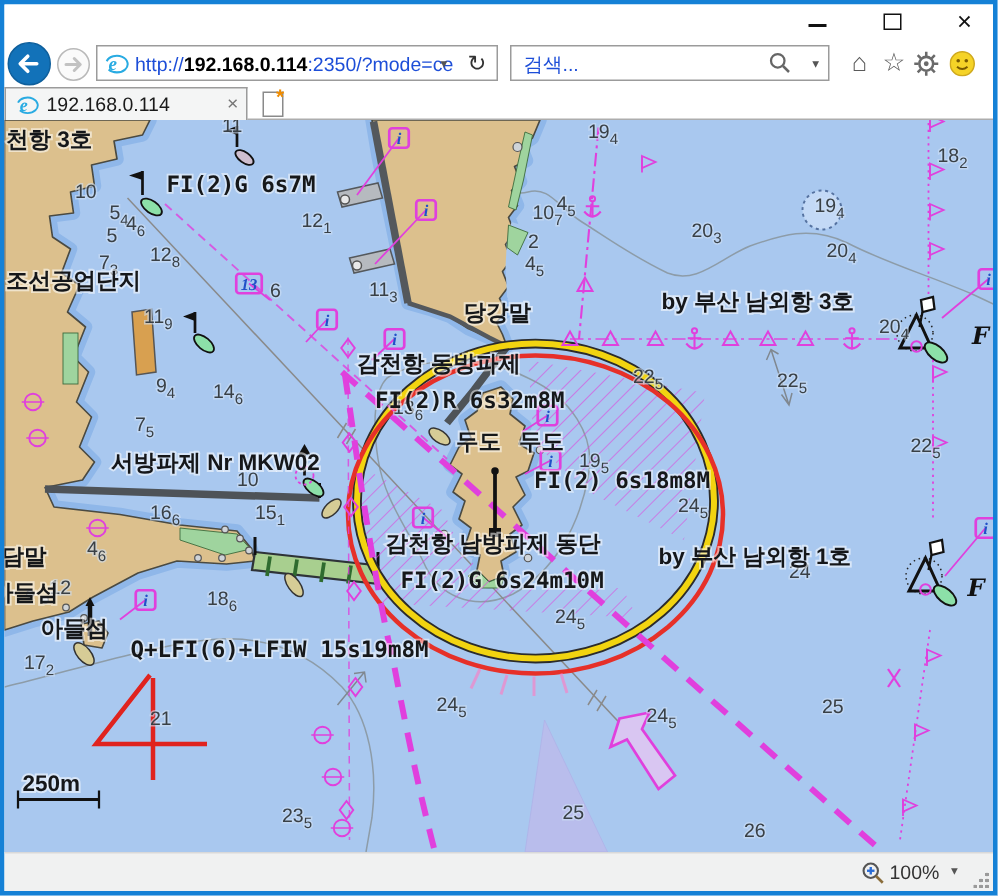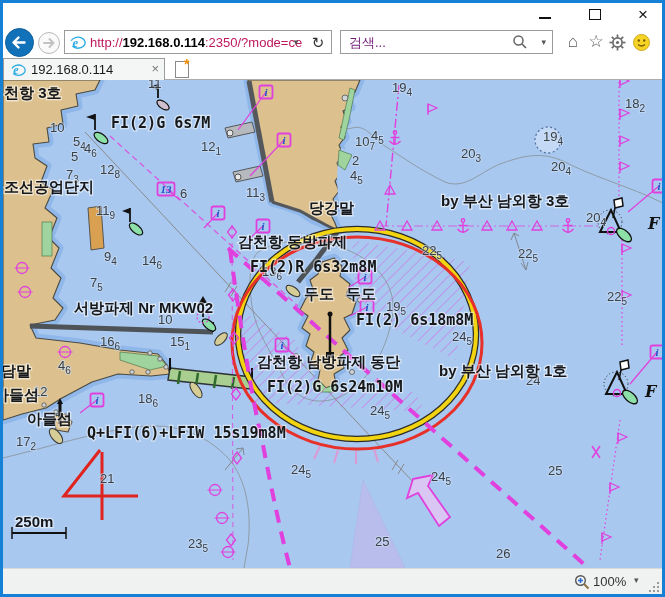--- a/index.html
+++ b/index.html
@@ -11,25 +11,25 @@
   .winbtn.minb{left:528px;} .winbtn.maxb{left:578px;} .winbtn.closeb{left:626px;font-size:17px;line-height:19px;}
   .minbar{display:inline-block;width:12px;border-top:2px solid #111;margin-top:11px;}
   .maxbox{display:inline-block;width:10px;height:9px;border:1.5px solid #111;margin-top:4px;}
   
   .navbar{position:absolute;left:0;top:25px;right:0;height:30px;background:#fff;}
   .backbtn{position:absolute;left:2px;top:0px;width:29px;height:29px;border-radius:50%;background:#1272b9;border:1px solid #0e5f9c;box-sizing:border-box;}
   .fwdbtn{position:absolute;left:35px;top:4px;width:22px;height:22px;border-radius:50%;background:#fafafa;border:1px solid #b9b9b9;box-sizing:border-box;}
   .addr{position:absolute;left:61px;top:2px;width:268px;height:24px;border:1px solid #9b9b9b;box-sizing:border-box;background:#fff;}
   .addr .elogo{position:absolute;left:4px;top:3px;}
   .urlclip{position:absolute;left:25px;top:3px;width:212px;height:17px;overflow:hidden;white-space:nowrap;font-size:13px;line-height:17px;}
-  .urlgray{color:#be185d;} .urlhost{color:#000;font-weight:bold;}
+  .urlgray{color:#1d4ed8;} .urlhost{color:#000;font-weight:bold;}
   .addrcaret{position:absolute;right:28px;top:4px;width:14px;height:15px;font-size:9px;color:#555;text-align:center;line-height:15px;}
   .refresh{position:absolute;right:3px;top:1px;width:20px;height:20px;font-size:15px;color:#333;text-align:center;line-height:21px;}
   .search{position:absolute;left:337px;top:2px;width:213px;height:24px;border:1px solid #9b9b9b;box-sizing:border-box;background:#fff;}
-  .searchtext{position:absolute;left:8px;top:3px;font-size:13px;line-height:17px;color:#701a75;}
+  .searchtext{position:absolute;left:8px;top:3px;font-size:13px;line-height:17px;color:#1d4ed8;}
   .sicon{position:absolute;right:24px;top:3px;}
   .scaret{position:absolute;right:6px;top:4px;font-size:9px;color:#555;line-height:15px;}
   .navico{position:absolute;top:4px;width:20px;height:20px;text-align:center;font-size:17px;line-height:20px;color:#5a5a5a;}
   .homei{left:560px;} .stari{left:583px;} .geari{left:604px;top:6px;} .smiley{left:628px;top:6px;}
   
   .tabbar{position:absolute;left:0;top:55px;right:0;height:22px;background:#fff;border-bottom:1px solid #adadad;box-sizing:border-box;}
   .tab{position:absolute;left:0;top:0;width:162px;height:22px;background:#f4f5f5;border:1px solid #9b9b9b;border-bottom:none;box-sizing:border-box;}
   .tab .elogo{position:absolute;left:6px;top:3px;}
   .tabtitle{position:absolute;left:27px;top:3px;font-size:13px;color:#1a1a1a;}
   .tabclose{position:absolute;right:5px;top:2px;font-size:13px;color:#777;}

